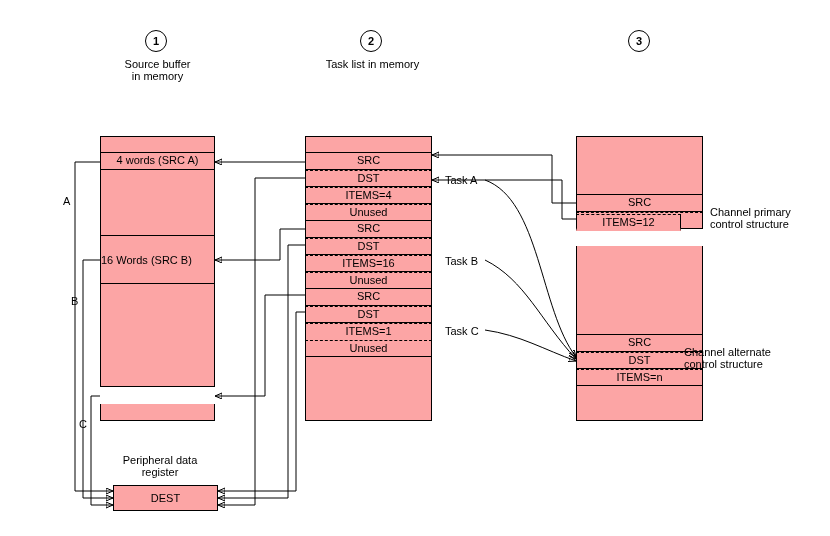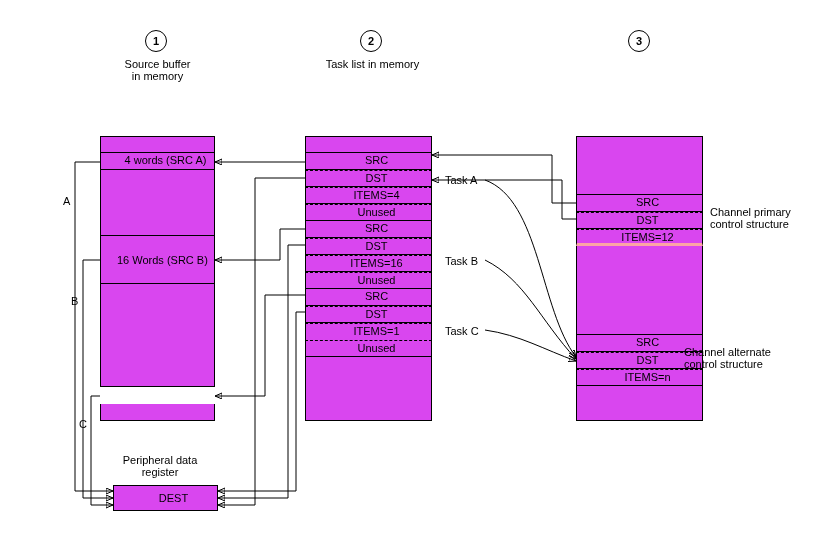--- a/index.html
+++ b/index.html
@@ -10,21 +10,21 @@
     font-size: 11px;
     color: #000;
   }
   .canvas {
     position: relative;
     width: 830px;
     height: 536px;
   }
   .abs { position: absolute; }
   .center-text { text-align: center; }
-  .diag-box { box-sizing: border-box; border: 1px solid #000; background: #d946ef; padding-left: 16px; }
+  .diag-box { box-sizing: border-box; border: 1px solid #000; background: #fca5a5; }
   .dashed-top { border-top: 1px dashed #000 !important; }
   .no-top { border-top: none !important; }
   .circle {
     box-sizing: border-box;
     border: 1px solid #000;
     border-radius: 50%;
     width: 22px;
     height: 22px;
     display: flex;
     align-items: center;
@@ -127,21 +127,21 @@
   <div class="abs" style="left:445px; top:325px">Task C</div>
 
   <div class="abs circle" style="left:628px; top:30px">
     <span>3</span>
   </div>
 
   <div class="abs diag-box" style="left:576px; top:136px; width:127px; height:59px"></div>
 
   <div class="abs diag-box no-top center-text" style="left:576px; top:195px; width:127px; height:17px; line-height:15px; border-top:1px solid #000"><span>SRC</span></div>
   <div class="abs diag-box dashed-top center-text" style="left:576px; top:212px; width:127px; height:17px; line-height:15px"><span>DST</span></div>
-  <div class="abs diag-box dashed-top center-text" style="left:576px; top:229px; width:127px; height:17px; line-height:15px; border-bottom:3px solid #fca5a5"><span>ITEMS=12</span></div>
+  <div class="abs diag-box dashed-top center-text" style="left:576px; top:214px; width:105px; height:17px; line-height:15px; border-bottom:3px solid #fca5a5"><span>ITEMS=12</span></div>
 
   <div class="abs diag-box no-top" style="left:576px; top:246px; width:127px; height:89px"></div>
 
   <div class="abs diag-box no-top center-text" style="left:576px; top:335px; width:127px; height:17px; line-height:15px; border-top:1px solid #000"><span>SRC</span></div>
   <div class="abs diag-box dashed-top center-text" style="left:576px; top:352px; width:127px; height:17px; line-height:15px"><span>DST</span></div>
   <div class="abs diag-box dashed-top center-text" style="left:576px; top:369px; width:127px; height:17px; line-height:15px; border-bottom:1px solid #000"><span>ITEMS=n</span></div>
 
   <div class="abs diag-box no-top" style="left:576px; top:386px; width:127px; height:35px"></div>
 
   <div class="abs" style="left:710px; top:206px">

